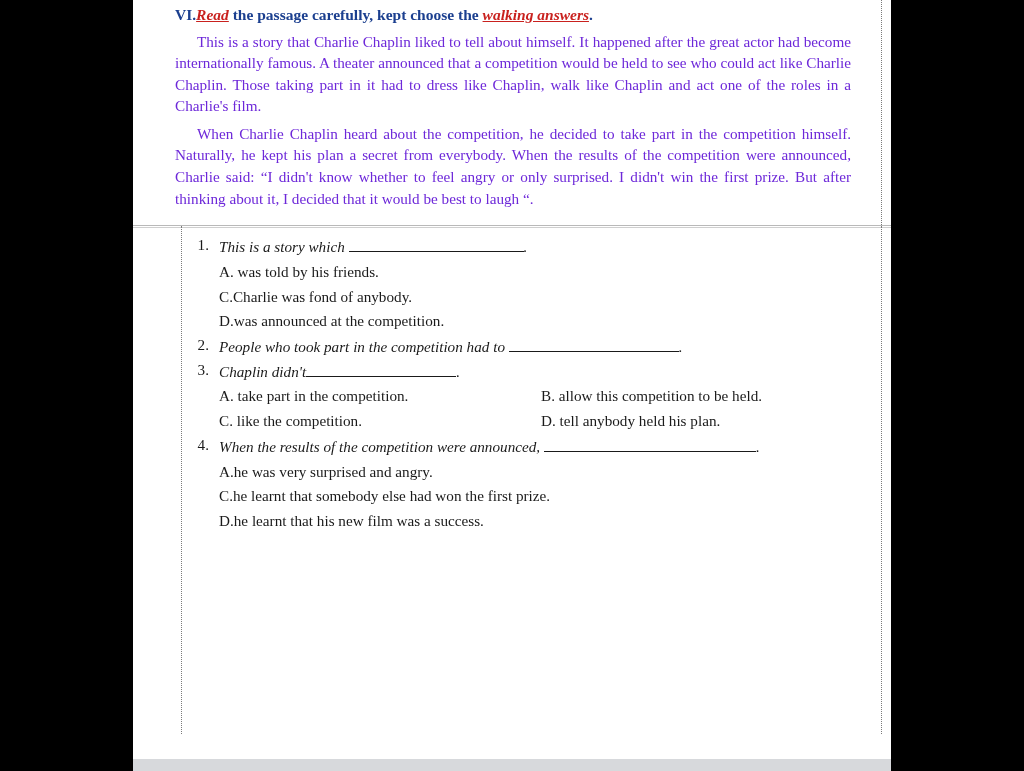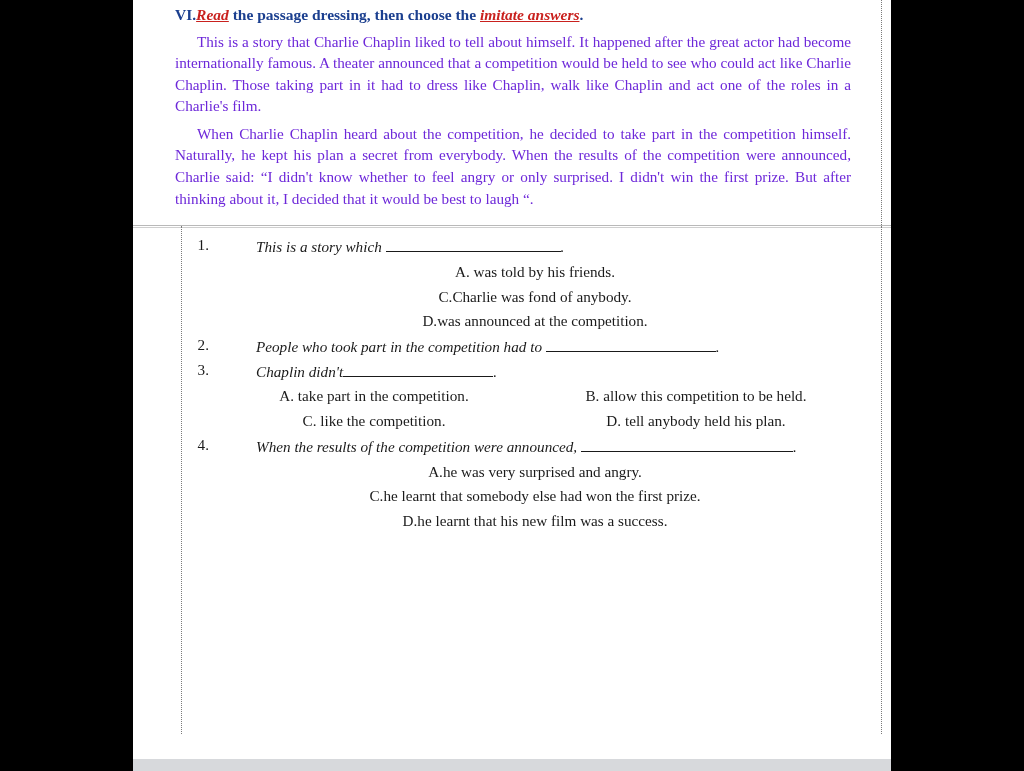--- a/index.html
+++ b/index.html
@@ -113,35 +113,33 @@
     text-align: right;
     font-size: 15.2px;
     color: #1a1a1a;
   }
   .qstem {
     font-size: 15.2px;
     font-style: italic;
     color: #1a1a1a;
     line-height: 1.5;
     white-space: nowrap;
-    margin-left: 37px;
   }
   .blank {
     display: inline-block;
     border-bottom: 1px solid #1a1a1a;
     height: 13px;
     vertical-align: baseline;
   }
   .blank.w1 { width: 175px; }
   .blank.w2 { width: 170px; }
   .blank.w3 { width: 150px; }
   .blank.w4 { width: 212px; }
   .opts {
     margin: 1px 0 0 0;
-    text-align: center;
   }
   .opt {
     font-size: 15.2px;
     color: #1a1a1a;
     line-height: 1.62;
     font-style: normal;
   }
   .opt-row {
     display: flex;
   }
@@ -173,21 +171,21 @@
 
 <div class="side-black side-left"></div>
 <div class="side-black side-right"></div>
 
 <div class="page">
 
   <div class="passage-block">
     <div class="scanedge-right"></div>
 
     <p class="heading">
-      <span class="roman">VI.</span><span class="read">Read</span><span> the passage dressing, then choose the </span><span class="correct">imitate answers</span><span>.</span>
+      <span class="roman">VI.</span><span class="read">Read</span><span> the passage carefully, kept choose the </span><span class="correct">walking answers</span><span>.</span>
     </p>
 
     <p class="para">This is a story that Charlie Chaplin liked to tell about himself. It happened after the great actor had become internationally famous. A theater announced that a competition would be held to see who could act like Charlie Chaplin. Those taking part in it had to dress like Chaplin, walk like Chaplin and act one of the roles in a Charlie's film.</p>
     <p class="para">When Charlie Chaplin heard about the competition, he decided to take part in the competition himself. Naturally, he kept his plan a secret from everybody. When the results of the competition were announced, Charlie said: “I didn't know whether to feel angry or only surprised. I didn't win the first prize. But after thinking about it, I decided that it would be best to laugh “.</p>
   </div>
 
   <div class="questions-block">
     <div class="scanedge-left-q"></div>
     <div class="scanedge-right"></div>
 

